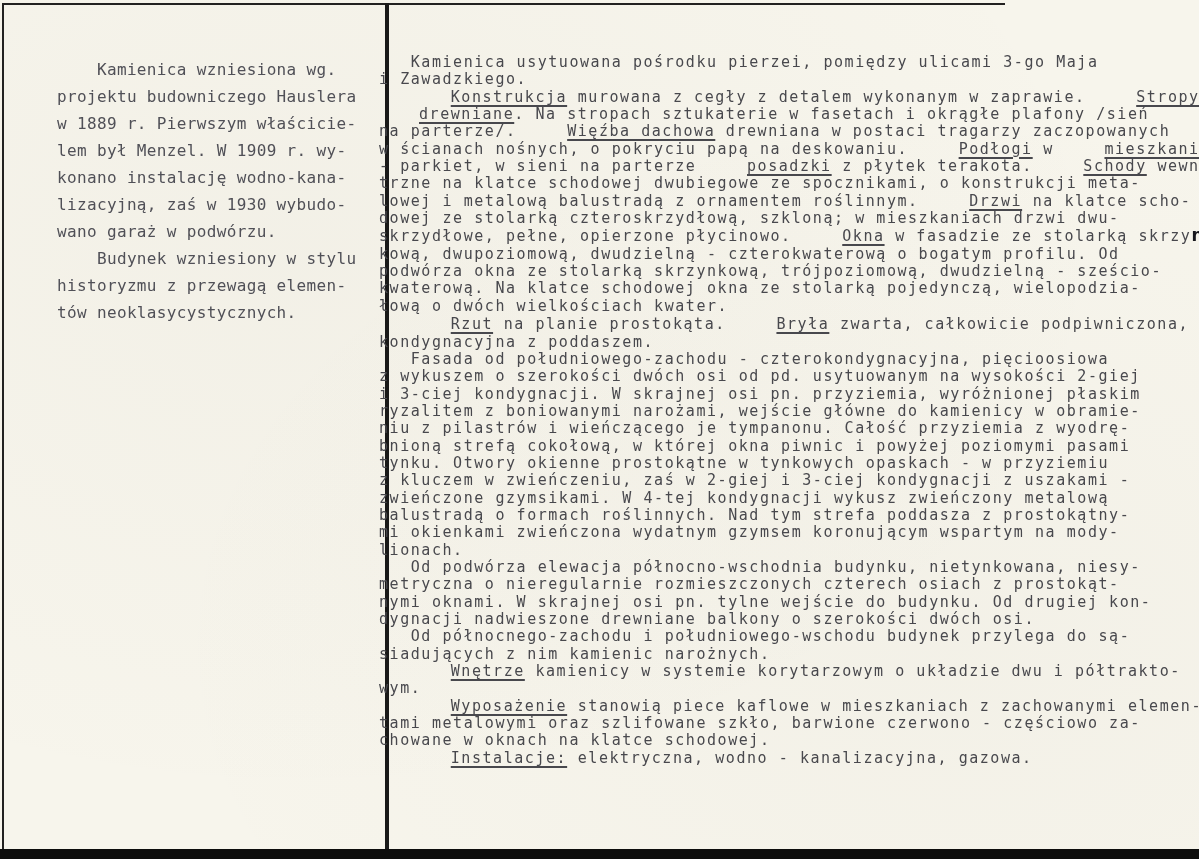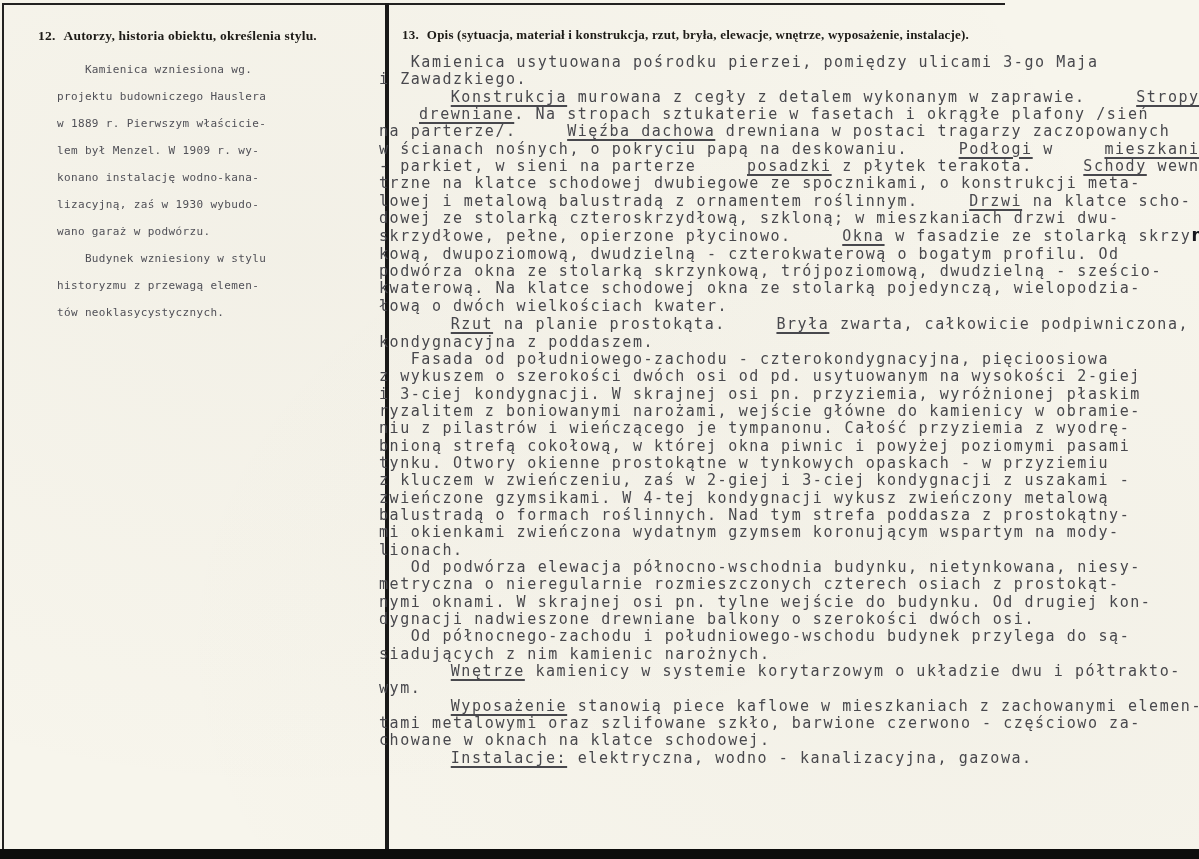--- a/index.html
+++ b/index.html
@@ -27,21 +27,21 @@
     letter-spacing:0.2px;
     white-space:nowrap;
   }
   .hdr-left{left:38px;top:28px;}
   .hdr-right{left:402px;top:27px;font-size:13px;}
   .hdr .num{margin-right:8px;}
 
   .typed{color:#48484d;white-space:pre;}
   .left-text{
     position:absolute;left:57px;top:56px;
-    font-size:11px;letter-spacing:0.35px;line-height:27px;
+    font-size:16px;letter-spacing:0.35px;line-height:27px;
     color:#505057;
   }
   .right-text{
     position:absolute;left:379px;top:54px;
     font-size:15px;letter-spacing:1.55px;line-height:17.35px;
   }
   .typed-line{white-space:pre;}
   .u{
     text-decoration:underline;
     text-decoration-thickness:1.5px;
@@ -58,25 +58,19 @@
 </head>
 <body>
 
 <div class="page">
 
   <div class="border-top"></div>
   <div class="border-left"></div>
   <div class="column-divider"></div>
   <div class="bottom-bar"></div>
 
-  <div class="hdr hdr-left">
-    <span class="num">12.</span><span>Autorzy, historia obiektu, określenia stylu.</span>
-  </div>
 
-  <div class="hdr hdr-right">
-    <span class="num">13.</span><span>Opis (sytuacja, materiał i konstrukcja, rzut, bryła, elewacje, wnętrze, wyposażenie, instalacje).</span>
-  </div>
 
   <div id="left-lines" class="typed left-text"><div class="typed-line"><span>    Kamienica wzniesiona wg.</span></div><div class="typed-line"><span>projektu budowniczego Hauslera</span></div><div class="typed-line"><span>w 1889 r. Pierwszym właścicie-</span></div><div class="typed-line"><span>lem był Menzel. W 1909 r. wy-</span></div><div class="typed-line"><span>konano instalację wodno-kana-</span></div><div class="typed-line"><span>lizacyjną, zaś w 1930 wybudo-</span></div><div class="typed-line"><span>wano garaż w podwórzu.</span></div><div class="typed-line"><span>    Budynek wzniesiony w stylu</span></div><div class="typed-line"><span>historyzmu z przewagą elemen-</span></div><div class="typed-line"><span>tów neoklasycystycznych.</span></div></div>
 
   <div id="right-lines" class="typed right-text"><div class="typed-line"><span>   Kamienica usytuowana pośrodku pierzei, pomiędzy ulicami 3-go Maja</span></div><div class="typed-line"><span>i Zawadzkiego.</span></div><div class="typed-line"><span>   </span><span class="u">Konstrukcja</span><span> murowana z cegły z detalem wykonanym w zaprawie. </span><span class="u">Stropy</span></div><div class="typed-line"><span class="u">drewniane</span><span>. Na stropach sztukaterie w fasetach i okrągłe plafony /sień</span></div><div class="typed-line"><span>na parterze/. </span><span class="u">Więźba dachowa</span><span> drewniana w postaci tragarzy zaczopowanych</span></div><div class="typed-line"><span>w ścianach nośnych, o pokryciu papą na deskowaniu. </span><span class="u">Podłogi</span><span> w </span><span class="u">mieszkaniach</span></div><div class="typed-line"><span>- parkiet, w sieni na parterze </span><span class="u">posadzki</span><span> z płytek terakota. </span><span class="u">Schody</span><span> wewnę-</span></div><div class="typed-line"><span>trzne na klatce schodowej dwubiegowe ze spocznikami, o konstrukcji meta-</span></div><div class="typed-line"><span>lowej i metalową balustradą z ornamentem roślinnym. </span><span class="u">Drzwi</span><span> na klatce scho-</span></div><div class="typed-line"><span>dowej ze stolarką czteroskrzydłową, szkloną; w mieszkaniach drzwi dwu-</span></div><div class="typed-line"><span>skrzydłowe, pełne, opierzone płycinowo. </span><span class="u">Okna</span><span> w fasadzie ze stolarką skrzy</span><span class="hw">n</span></div><div class="typed-line"><span>kową, dwupoziomową, dwudzielną - czterokwaterową o bogatym profilu. Od</span></div><div class="typed-line"><span>podwórza okna ze stolarką skrzynkową, trójpoziomową, dwudzielną - sześcio-</span></div><div class="typed-line"><span>kwaterową. Na klatce schodowej okna ze stolarką pojedynczą, wielopodzia-</span></div><div class="typed-line"><span>łową o dwóch wielkościach kwater.</span></div><div class="typed-line"><span>   </span><span class="u">Rzut</span><span> na planie prostokąta. </span><span class="u">Bryła</span><span> zwarta, całkowicie podpiwniczona, tró</span><span class="hw">j</span><span>-</span></div><div class="typed-line"><span>kondygnacyjna z poddaszem.</span></div><div class="typed-line"><span>   Fasada od południowego-zachodu - czterokondygnacyjna, pięcioosiowa</span></div><div class="typed-line"><span>z wykuszem o szerokości dwóch osi od pd. usytuowanym na wysokości 2-giej</span></div><div class="typed-line"><span>i 3-ciej kondygnacji. W skrajnej osi pn. przyziemia, wyróżnionej płaskim</span></div><div class="typed-line"><span>ryzalitem z boniowanymi narożami, wejście główne do kamienicy w obramie-</span></div><div class="typed-line"><span>niu z pilastrów i wieńczącego je tympanonu. Całość przyziemia z wyodrę-</span></div><div class="typed-line"><span>bnioną strefą cokołową, w której okna piwnic i powyżej poziomymi pasami</span></div><div class="typed-line"><span>tynku. Otwory okienne prostokątne w tynkowych opaskach - w przyziemiu</span></div><div class="typed-line"><span>z kluczem w zwieńczeniu, zaś w 2-giej i 3-ciej kondygnacji z uszakami -</span></div><div class="typed-line"><span>zwieńczone gzymsikami. W 4-tej kondygnacji wykusz zwieńczony metalową</span></div><div class="typed-line"><span>balustradą o formach roślinnych. Nad tym strefa poddasza z prostokątny-</span></div><div class="typed-line"><span>mi okienkami zwieńczona wydatnym gzymsem koronującym wspartym na mody-</span></div><div class="typed-line"><span>lionach.</span></div><div class="typed-line"><span>   Od podwórza elewacja północno-wschodnia budynku, nietynkowana, niesy-</span></div><div class="typed-line"><span>metryczna o nieregularnie rozmieszczonych czterech osiach z prostokąt-</span></div><div class="typed-line"><span>nymi oknami. W skrajnej osi pn. tylne wejście do budynku. Od drugiej kon-</span></div><div class="typed-line"><span>dygnacji nadwieszone drewniane balkony o szerokości dwóch osi.</span></div><div class="typed-line"><span>   Od północnego-zachodu i południowego-wschodu budynek przylega do są-</span></div><div class="typed-line"><span>siadujących z nim kamienic narożnych.</span></div><div class="typed-line"><span>   </span><span class="u">Wnętrze</span><span> kamienicy w systemie korytarzowym o układzie dwu i półtrakto-</span></div><div class="typed-line"><span>wym.</span></div><div class="typed-line"><span>   </span><span class="u">Wyposażenie</span><span> stanowią piece kaflowe w mieszkaniach z zachowanymi elemen-</span></div><div class="typed-line"><span>tami metalowymi oraz szlifowane szkło, barwione czerwono - częściowo za-</span></div><div class="typed-line"><span>chowane w oknach na klatce schodowej.</span></div><div class="typed-line"><span>   </span><span class="u">Instalacje:</span><span> elektryczna, wodno - kanalizacyjna, gazowa.</span></div></div>
 
 </div>
 
 </body></html>

